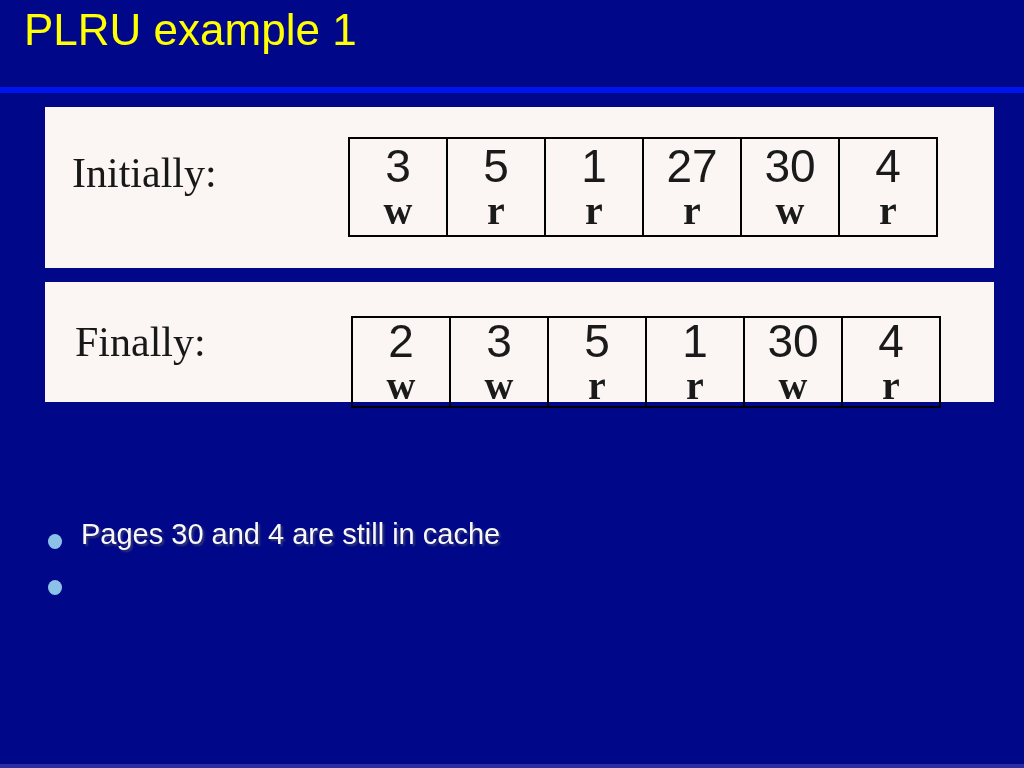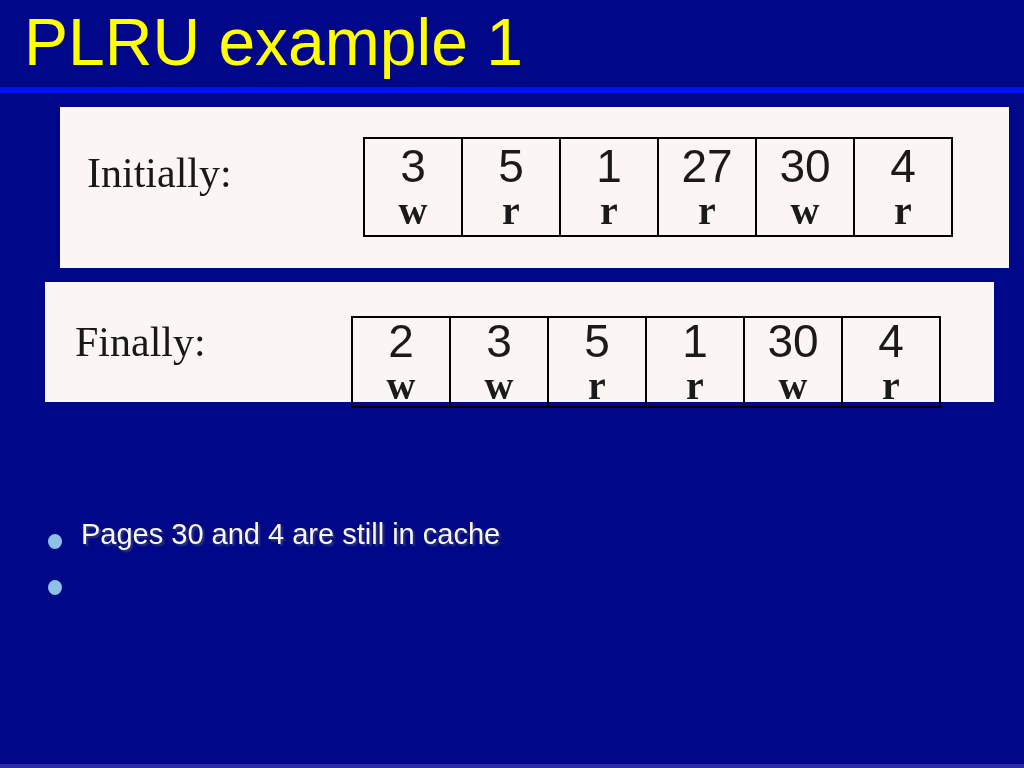--- a/index.html
+++ b/index.html
@@ -8,41 +8,41 @@
     width: 1024px;
     height: 768px;
     overflow: hidden;
     background: var(--background, #000889);
     font-family: "Liberation Sans", sans-serif;
   }
   .slide-title {
     position: absolute;
     left: 24px;
     top: 4px;
-    font-size: 66px;
+    font-size: 44px;
     line-height: 1.18;
     font-weight: normal;
     color: var(--title, #FFFF00);
     white-space: nowrap;
   }
   .title-rule {
     position: absolute;
     left: 0;
     top: 87px;
     width: 1024px;
     height: 6px;
     background: var(--rule, #0014EE);
   }
   .panel {
     position: absolute;
     left: 45px;
     width: 949px;
     background: var(--panel-background, #FBF6F4);
   }
-  .panel-initially { top: 107px; height: 161px; margin-left: 15px; }
+  .panel-initially { top: 107px; height: 161px; }
   .panel-finally   { top: 282px; height: 120px; }
   .panel-label {
     position: absolute;
     font-family: "Liberation Serif", serif;
     font-size: 42px;
     color: #181818;
     white-space: nowrap;
   }
   .panel-initially .panel-label { left: 27px; top: 42px; }
   .panel-finally   .panel-label { left: 30px; top: 36px; }

